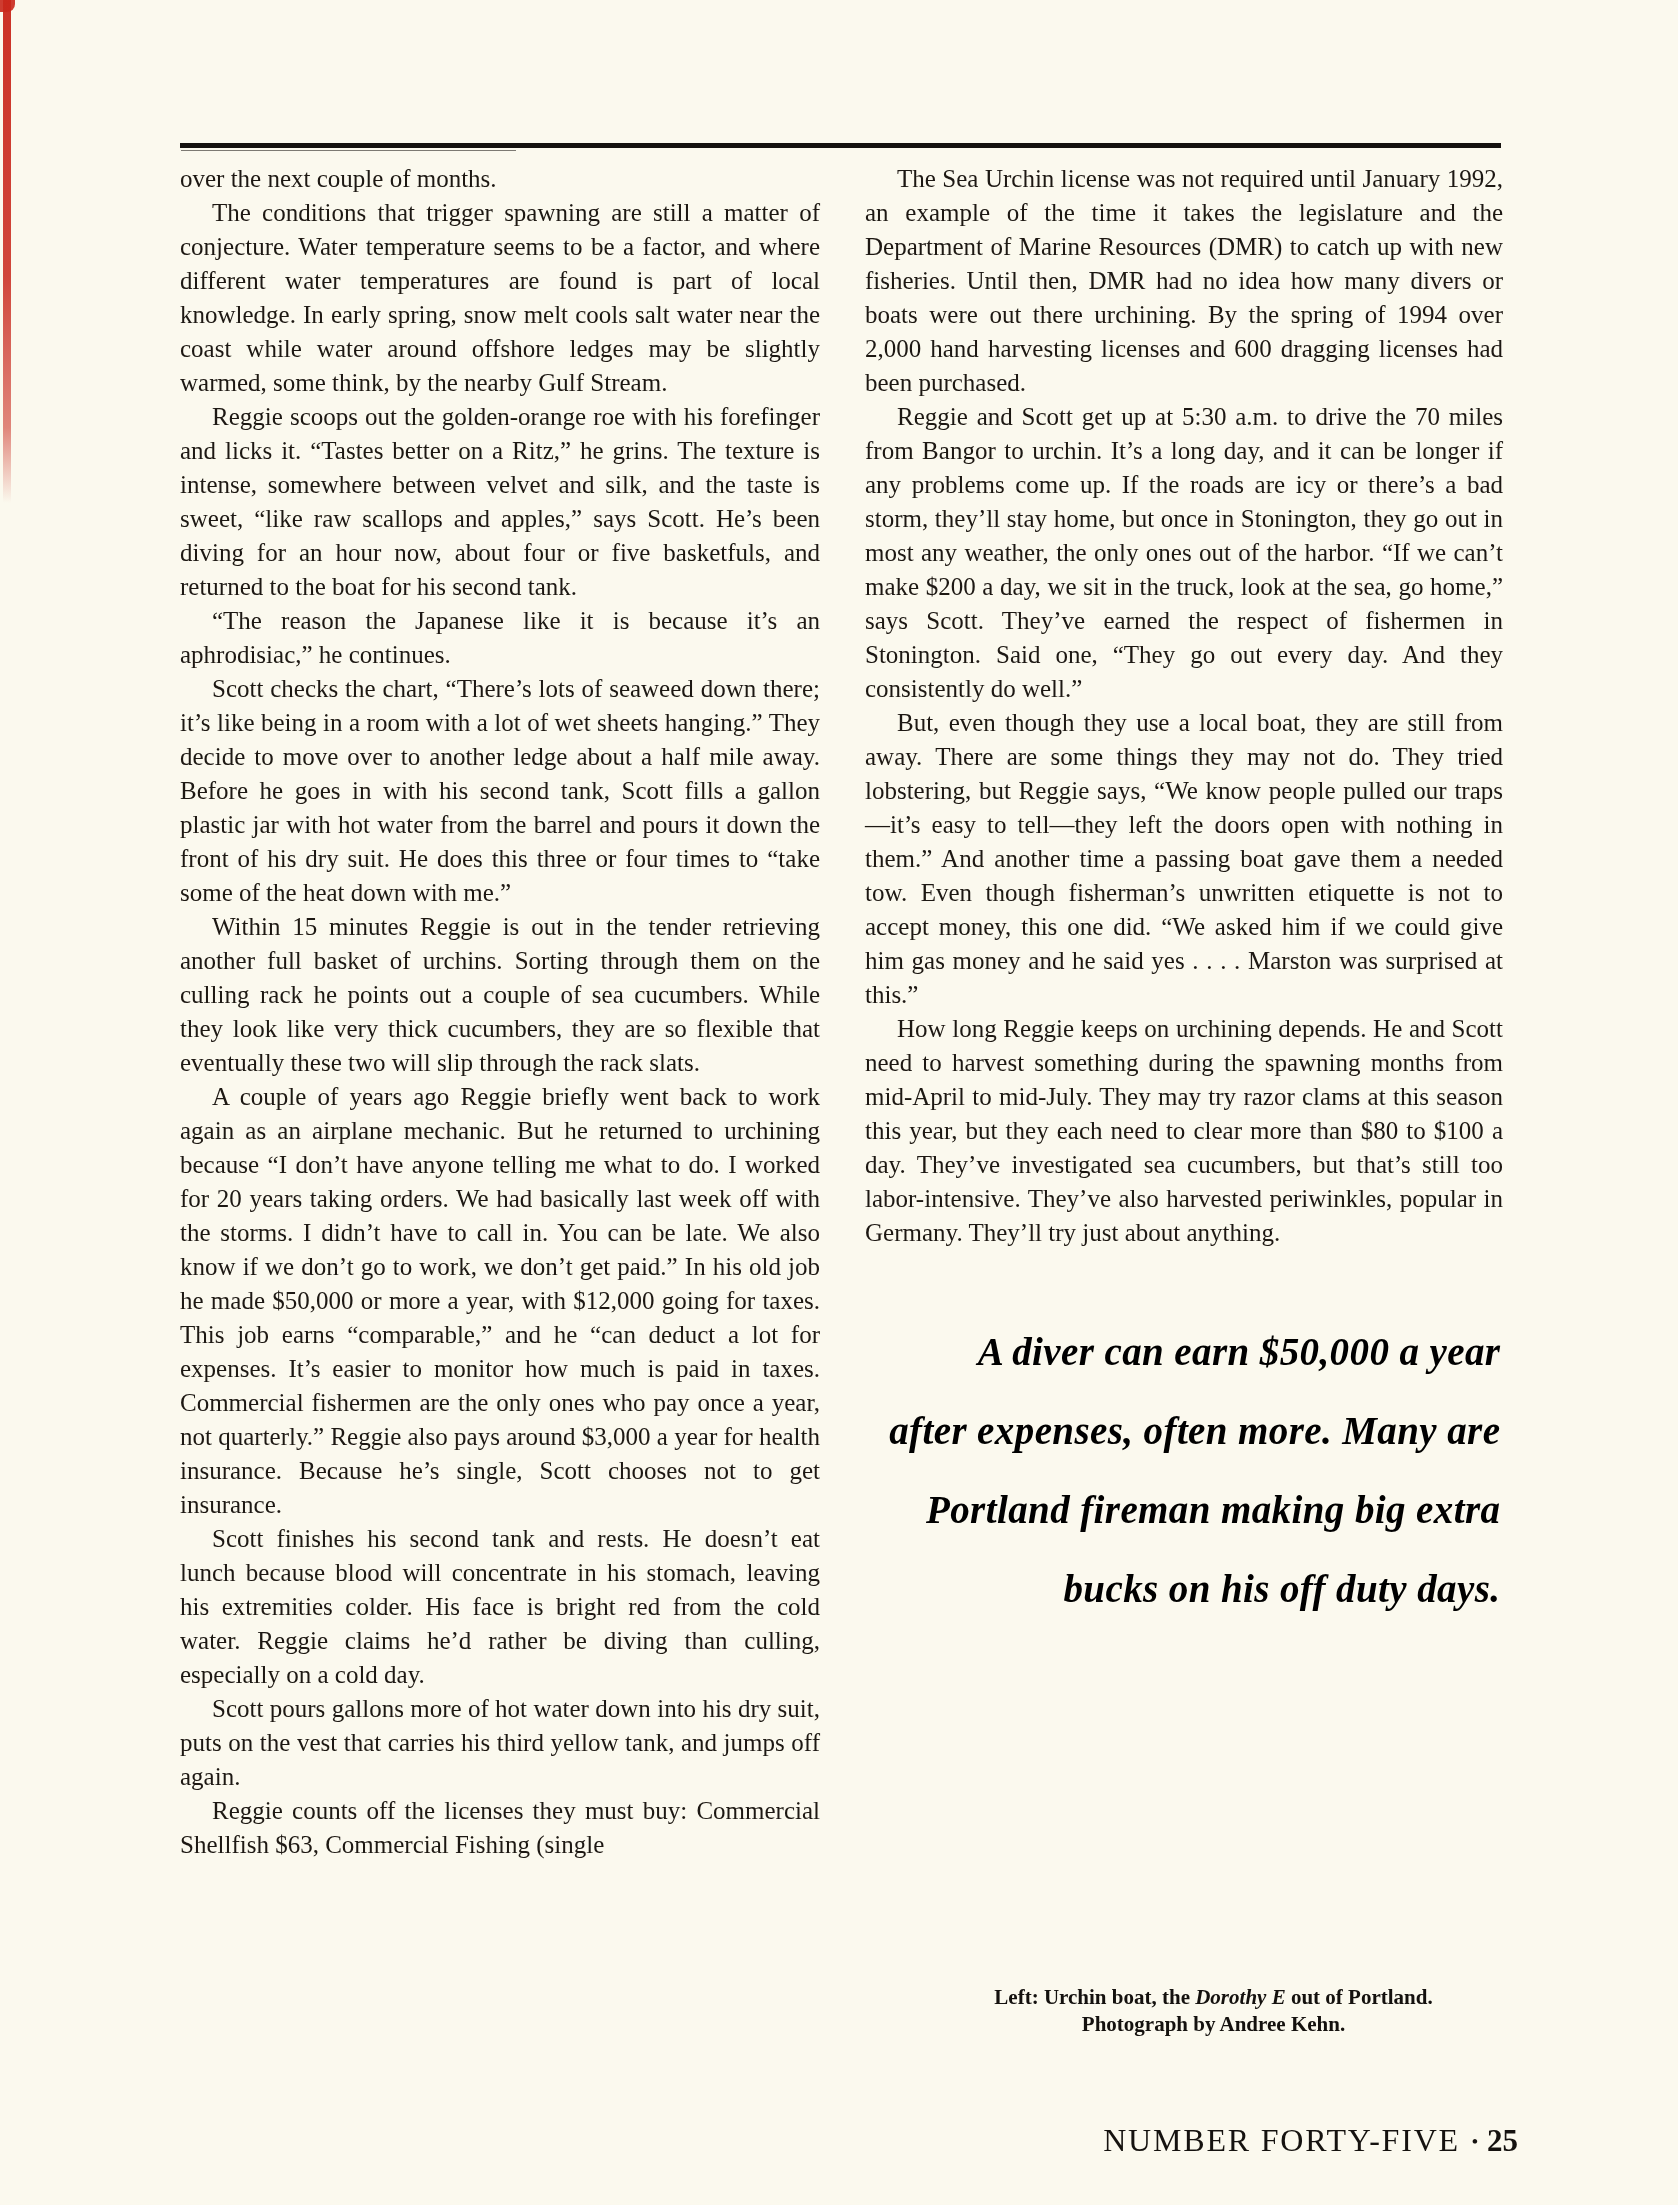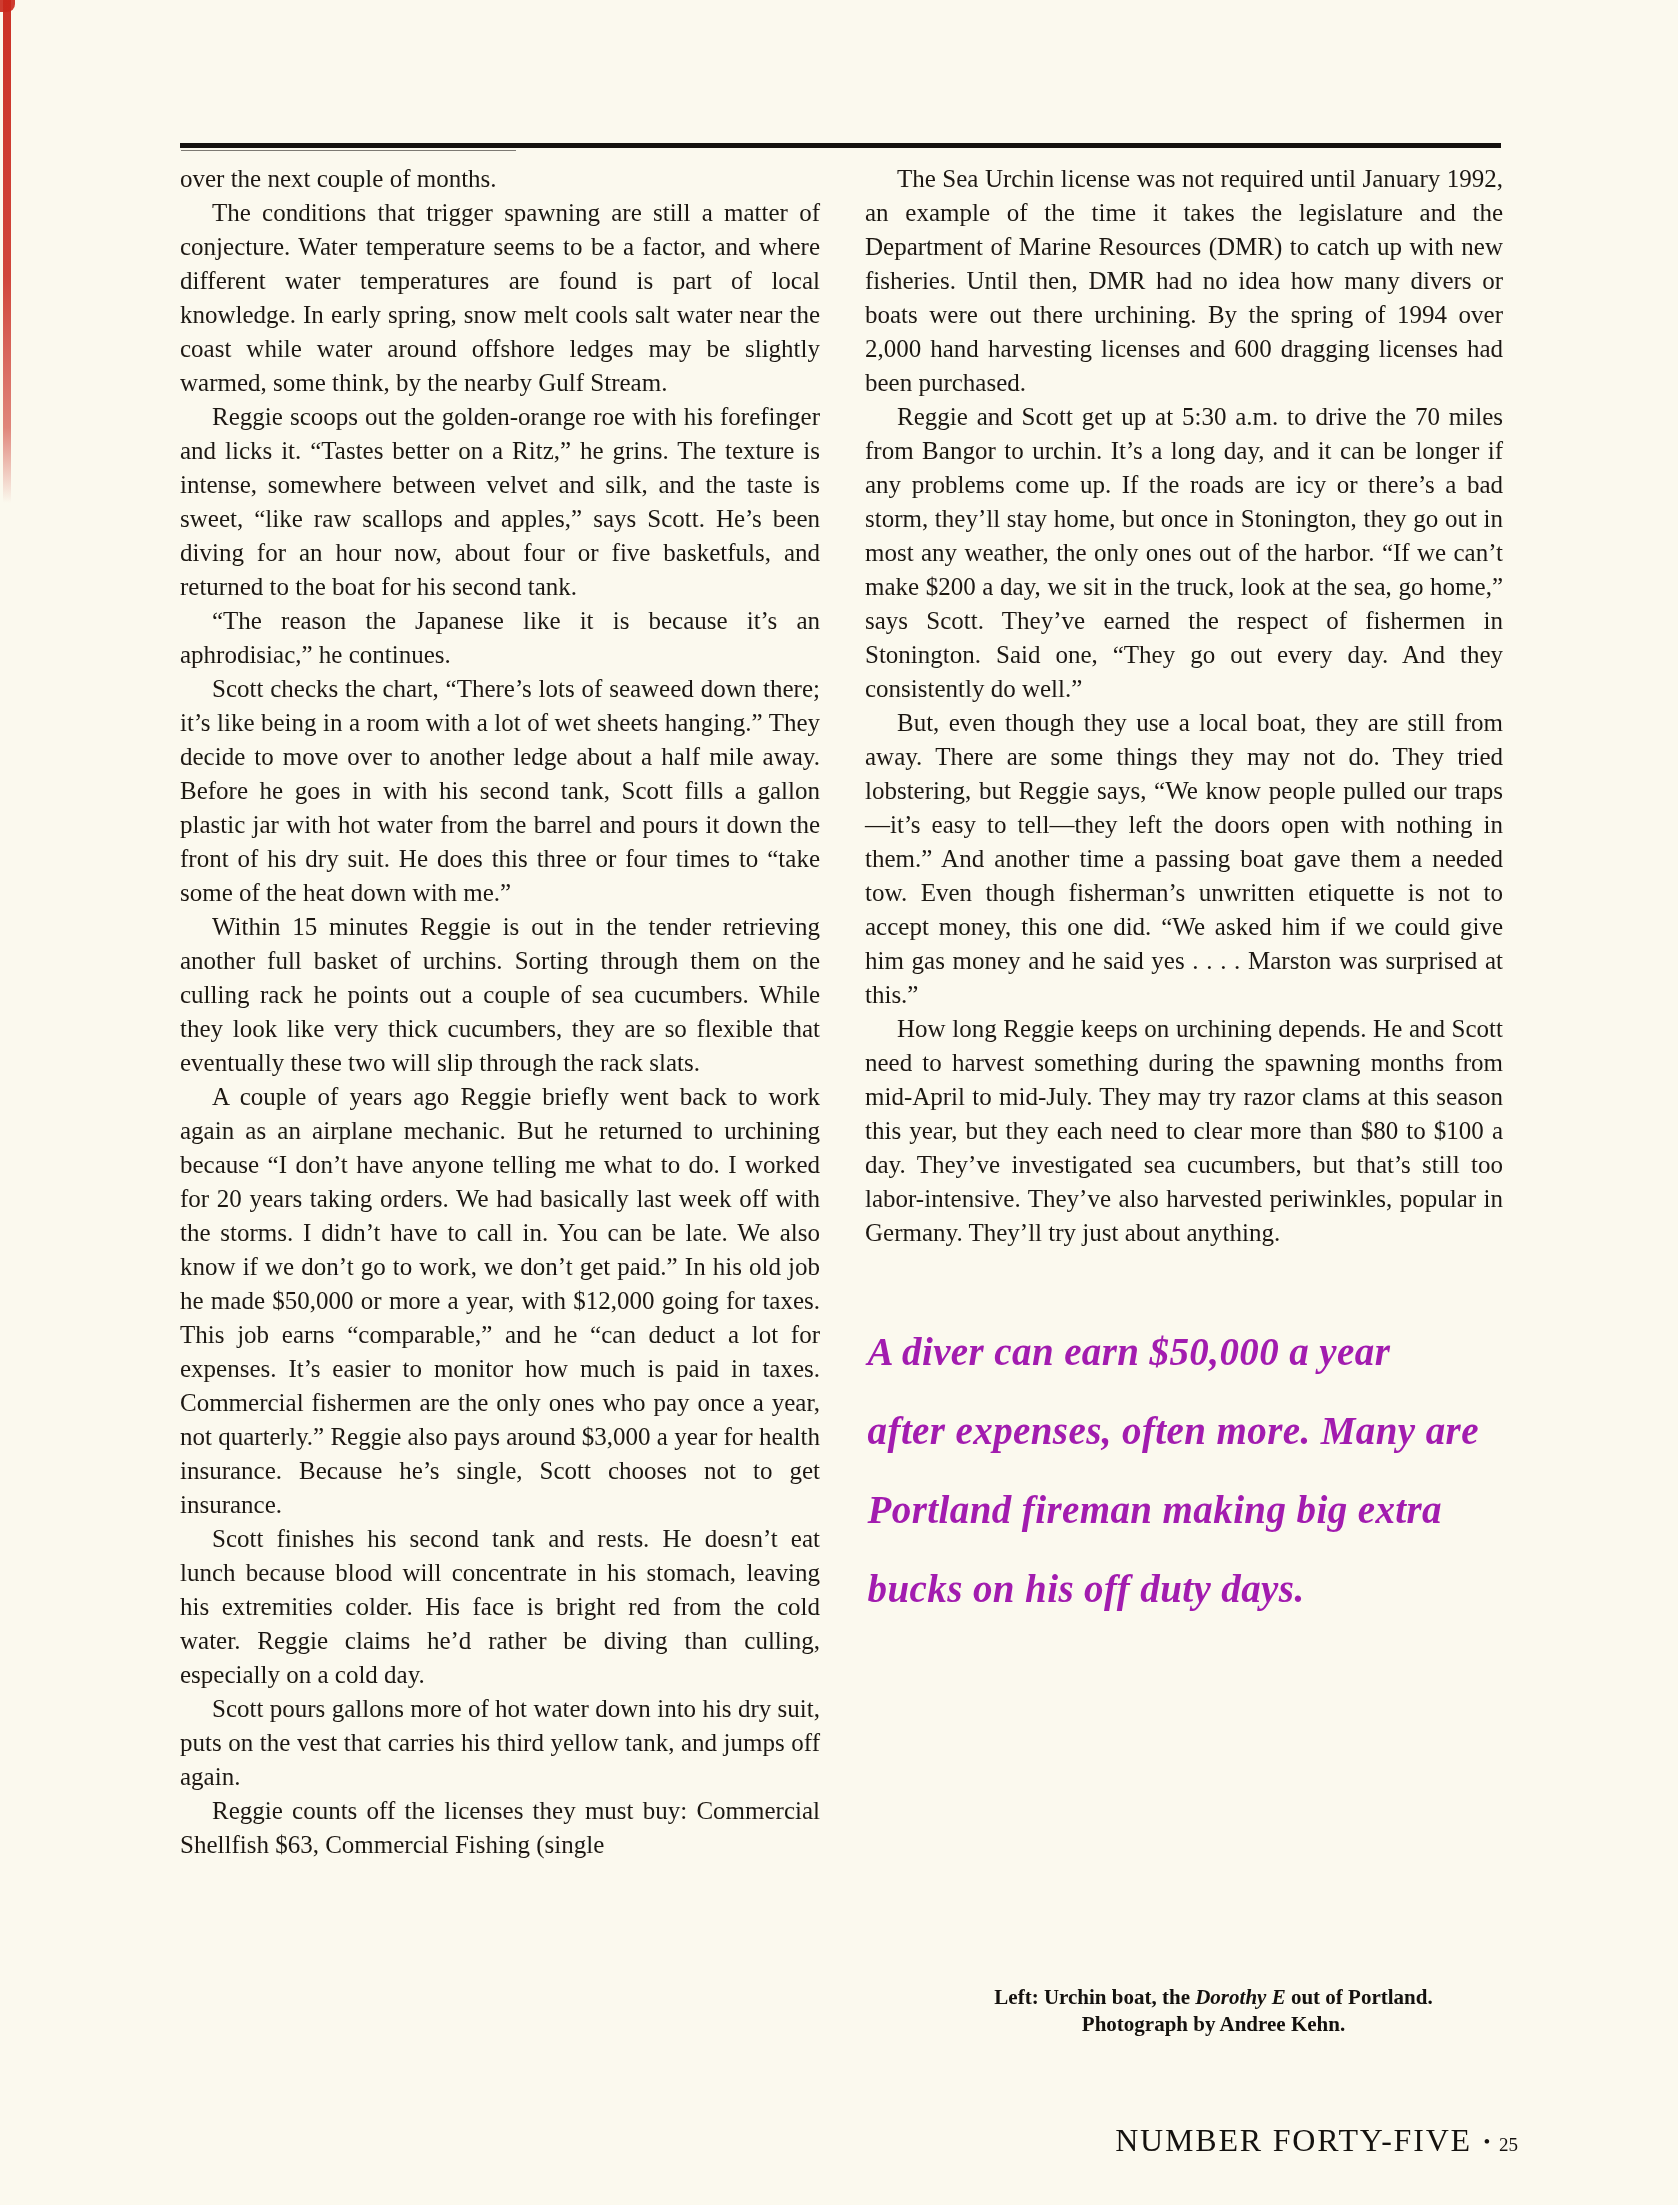--- a/index.html
+++ b/index.html
@@ -71,23 +71,23 @@
   .column p.continuation {
     text-indent: 0;
   }
   .pull-quote {
     margin-top: 62px;
     padding: 0 2.6px;
     font-size: 39px;
     line-height: 79px;
     font-style: italic;
     font-weight: 700;
-    text-align: left;
+    text-align: right;
     letter-spacing: 0.4px;
-    color: #a21caf;
+    color: #000000;
   }
   .pull-quote .quote-line {
     white-space: nowrap;
   }
   .photo-caption {
     position: absolute;
     left: 905px;
     top: 1984px;
     width: 617px;
     text-align: center;
@@ -110,22 +110,22 @@
     font-size: 32px;
     letter-spacing: 1.8px;
     font-weight: 400;
   }
   .footer-bullet {
     font-size: 19.4px;
     margin: 0 8.8px 0 11.5px;
     vertical-align: 2.6px;
   }
   .footer-page {
-    font-size: 19px;
-    font-weight: 400;
+    font-size: 31px;
+    font-weight: 700;
   }
 </style>
 </head>
 <body>
 
 <div class="page">
 
   <div class="red-fleck"></div>
   <div class="red-strip"></div>
 

